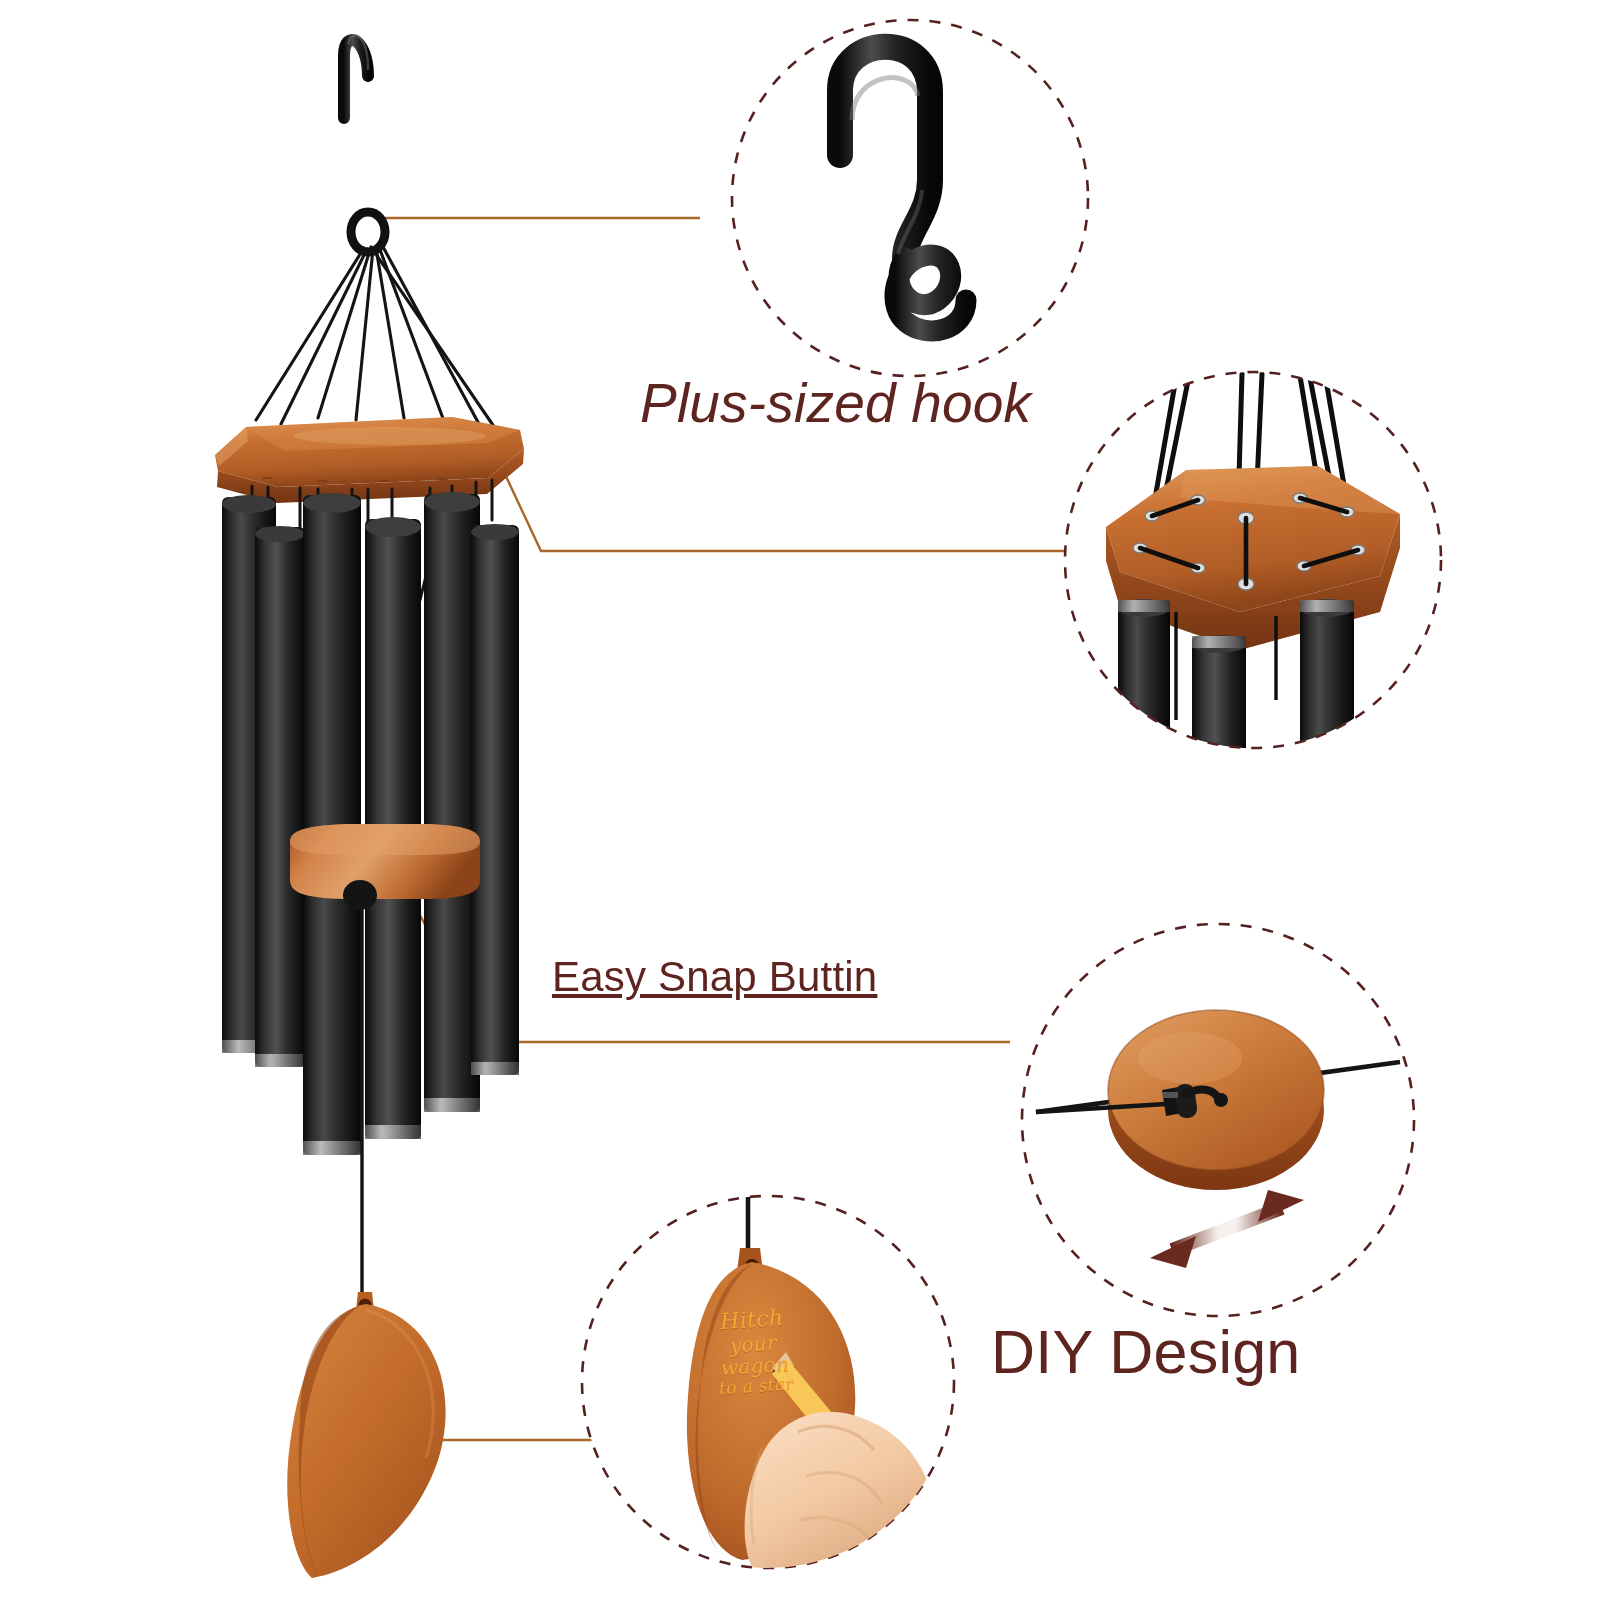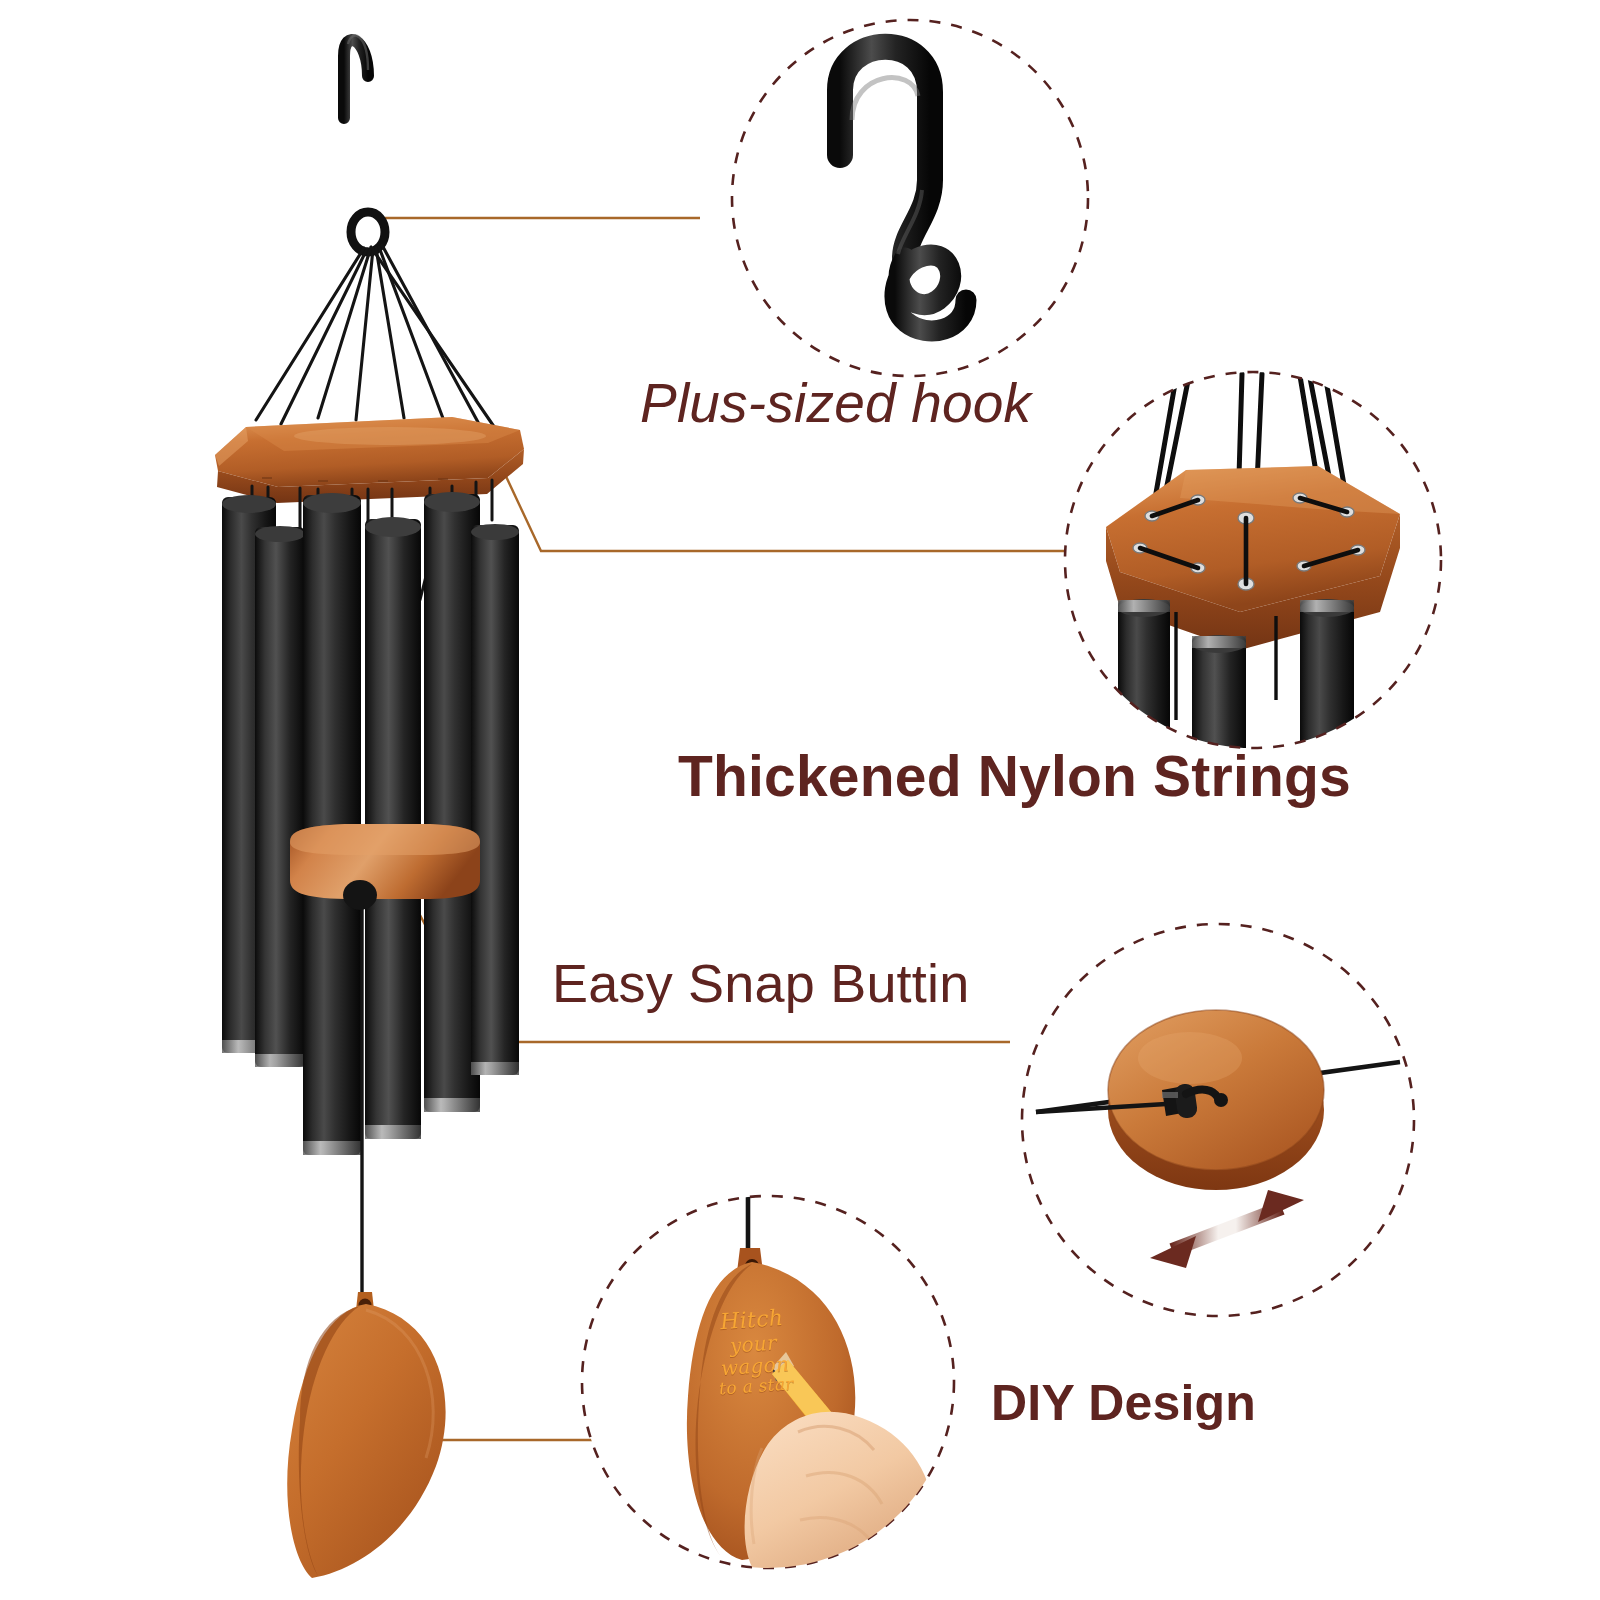--- a/index.html
+++ b/index.html
@@ -16,22 +16,22 @@
 
   .label{
     position:absolute;
     color:#5E2420;
     white-space:nowrap;
     letter-spacing:.2px;
     line-height:1;
   }
   .lbl-hook   { left:640px; top:376px;  font-size:55px; font-weight:400;font-style:italic; }
   .lbl-strings{ left:678px; top:748px;  font-size:57px; font-weight:700; }
-  .lbl-snap   { left:552px; top:956px;  font-size:54px; font-weight:400; }
-  .lbl-diy    { left:991px; top:1378px; font-size:50px; font-weight:700; }
+  .lbl-snap   { left:552px; top:956px;  font-size:42px; font-weight:400;text-decoration:underline; }
+  .lbl-diy    { left:991px; top:1322px; font-size:61px; font-weight:400; }
 
   .script-text{
     position:absolute;
     font-family:"DejaVu Serif",serif;
     font-style:italic;
     color:#F7A634;
     line-height:1.12;
     text-align:center;
     font-size:17px;
     letter-spacing:.3px;
@@ -422,17 +422,16 @@
   </svg>
 
   <div class="script-text" style="left:700px; top:1308px; width:108px; transform:rotate(-4deg);">
     <div style="font-size:22px;">Hitch</div>
     <div style="font-size:20px;">your</div>
     <div style="font-size:20px;">wagon</div>
     <div style="font-size:17px;">to a star</div>
   </div>
 
   <div class="label lbl-hook">Plus-sized hook</div>
-  <div class="label lbl-strings">Thickened Nylon Strings</div>
   <div class="label lbl-snap">Easy Snap Buttin</div>
   <div class="label lbl-diy">DIY Design</div>
 
 </div>
 
 </body></html>

